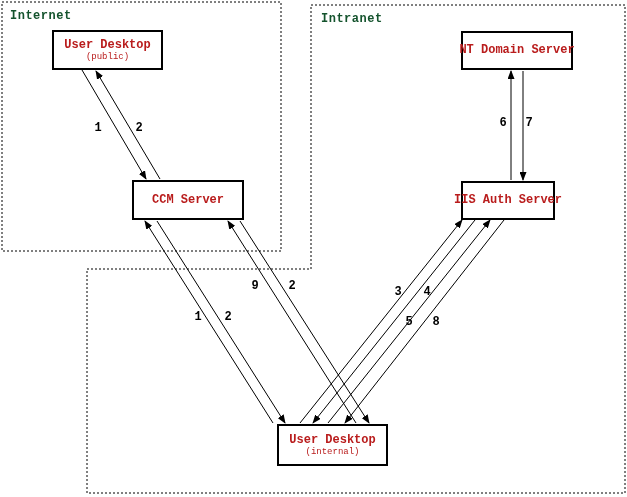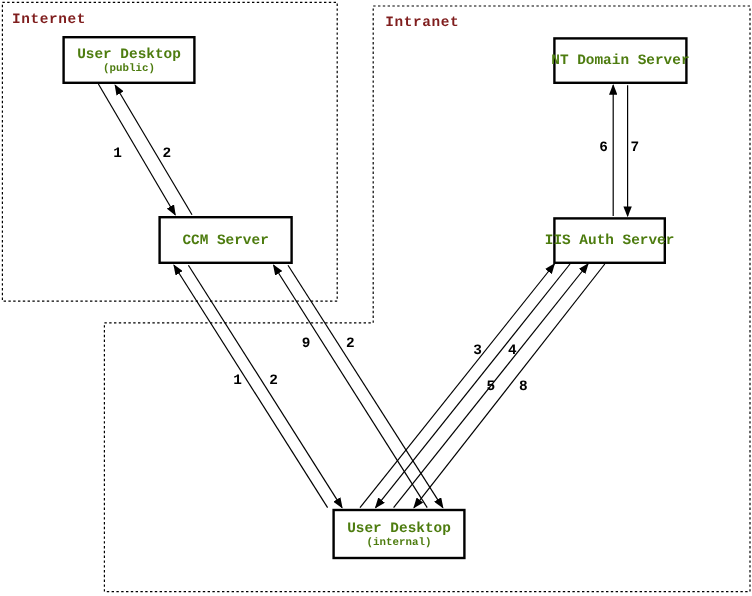--- a/index.html
+++ b/index.html
@@ -28,44 +28,44 @@
   }
   .flow-line {
     stroke: #000000;
     stroke-width: 1;
     fill: none;
   }
   .region-label {
     position: absolute;
     font-size: 12px;
     font-weight: bold;
-    color: #7f1d1d;
+    color: #14532d;
     white-space: nowrap;
     letter-spacing: 0.5px;
   }
   .node {
     position: absolute;
     box-sizing: border-box;
     border: 2px solid #000000;
     background: #ffffff;
     display: flex;
     flex-direction: column;
     align-items: center;
     justify-content: center;
-    color: #4d7c0f;
+    color: #b91c1c;
   }
   .node .title {
     font-size: 12px;
     font-weight: bold;
     line-height: 13px;
     white-space: nowrap;
   }
   .node .subtitle {
     font-size: 9px;
-    font-weight: bold;
+    font-weight: normal;
     line-height: 10px;
     white-space: nowrap;
   }
   .msg-label {
     position: absolute;
     transform: translate(-50%, -50%);
     font-size: 12px;
     font-weight: bold;
     color: #000000;
     white-space: nowrap;

